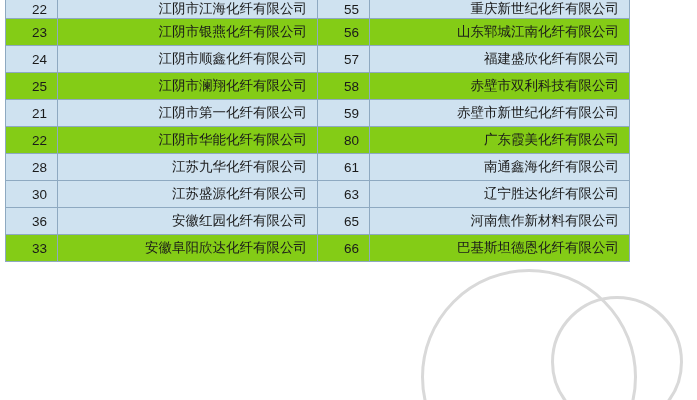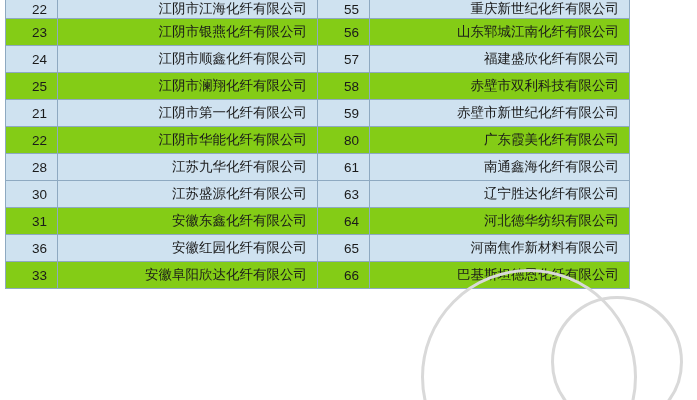--- a/index.html
+++ b/index.html
@@ -128,26 +128,20 @@
           <td>江苏九华化纤有限公司</td>
           <td>61</td>
           <td>南通鑫海化纤有限公司</td>
         </tr>
         <tr class="band">
           <td>30</td>
           <td>江苏盛源化纤有限公司</td>
           <td>63</td>
           <td>辽宁胜达化纤有限公司</td>
         </tr>
-        <tr class="plain">
-          <td>31</td>
-          <td>安徽东鑫化纤有限公司</td>
-          <td>64</td>
-          <td>河北德华纺织有限公司</td>
-        </tr>
         <tr class="band">
           <td>36</td>
           <td>安徽红园化纤有限公司</td>
           <td>65</td>
           <td>河南焦作新材料有限公司</td>
         </tr>
         <tr class="plain">
           <td>33</td>
           <td>安徽阜阳欣达化纤有限公司</td>
           <td>66</td>

